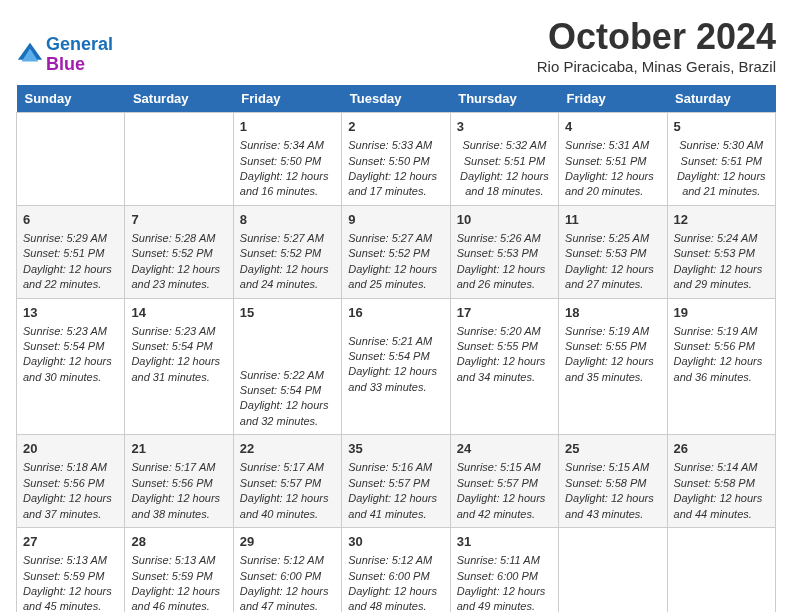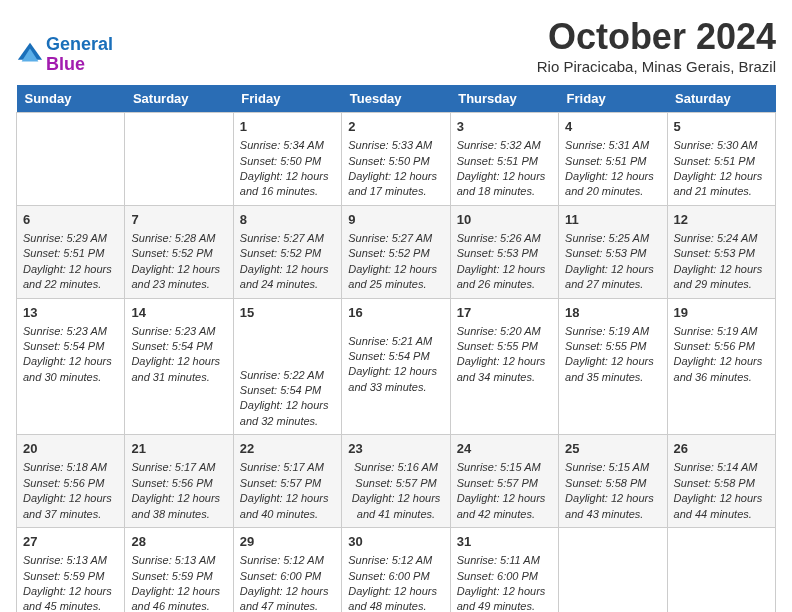--- a/index.html
+++ b/index.html
@@ -136,33 +136,33 @@
 Daylight: 12 hours and 16 minutes.</div>
         </td>
         <td>
           <span class="day-num">2</span>
           <div class="day-info" style="white-space: pre-line;">Sunrise: 5:33 AM
 Sunset: 5:50 PM
 Daylight: 12 hours and 17 minutes.</div>
         </td>
         <td>
           <span class="day-num">3</span>
-          <div class="day-info" style="white-space: pre-line;">Sunrise: 5:32 AM
+          <div class="day-info" style="white-space: pre-line; text-align: center;">Sunrise: 5:32 AM
 Sunset: 5:51 PM
 Daylight: 12 hours and 18 minutes.</div>
         </td>
         <td>
           <span class="day-num">4</span>
           <div class="day-info" style="white-space: pre-line;">Sunrise: 5:31 AM
 Sunset: 5:51 PM
 Daylight: 12 hours and 20 minutes.</div>
         </td>
         <td>
           <span class="day-num">5</span>
-          <div class="day-info" style="white-space: pre-line;">Sunrise: 5:30 AM
+          <div class="day-info" style="white-space: pre-line; text-align: center;">Sunrise: 5:30 AM
 Sunset: 5:51 PM
 Daylight: 12 hours and 21 minutes.</div>
         </td>
       </tr>
       <tr>
         <td>
           <span class="day-num">6</span>
           <div class="day-info" style="white-space: pre-line;">Sunrise: 5:29 AM
 Sunset: 5:51 PM
 Daylight: 12 hours and 22 minutes.</div>
@@ -261,22 +261,22 @@
 Sunset: 5:56 PM
 Daylight: 12 hours and 38 minutes.</div>
         </td>
         <td>
           <span class="day-num">22</span>
           <div class="day-info" style="white-space: pre-line;">Sunrise: 5:17 AM
 Sunset: 5:57 PM
 Daylight: 12 hours and 40 minutes.</div>
         </td>
         <td>
-          <span class="day-num">23</span>
-          <div class="day-info" style="white-space: pre-line; text-align: center;">Sunrise: 5:16 AM
+          <span class="day-num">35</span>
+          <div class="day-info" style="white-space: pre-line;">Sunrise: 5:16 AM
 Sunset: 5:57 PM
 Daylight: 12 hours and 41 minutes.</div>
         </td>
         <td>
           <span class="day-num">24</span>
           <div class="day-info" style="white-space: pre-line;">Sunrise: 5:15 AM
 Sunset: 5:57 PM
 Daylight: 12 hours and 42 minutes.</div>
         </td>
         <td>

